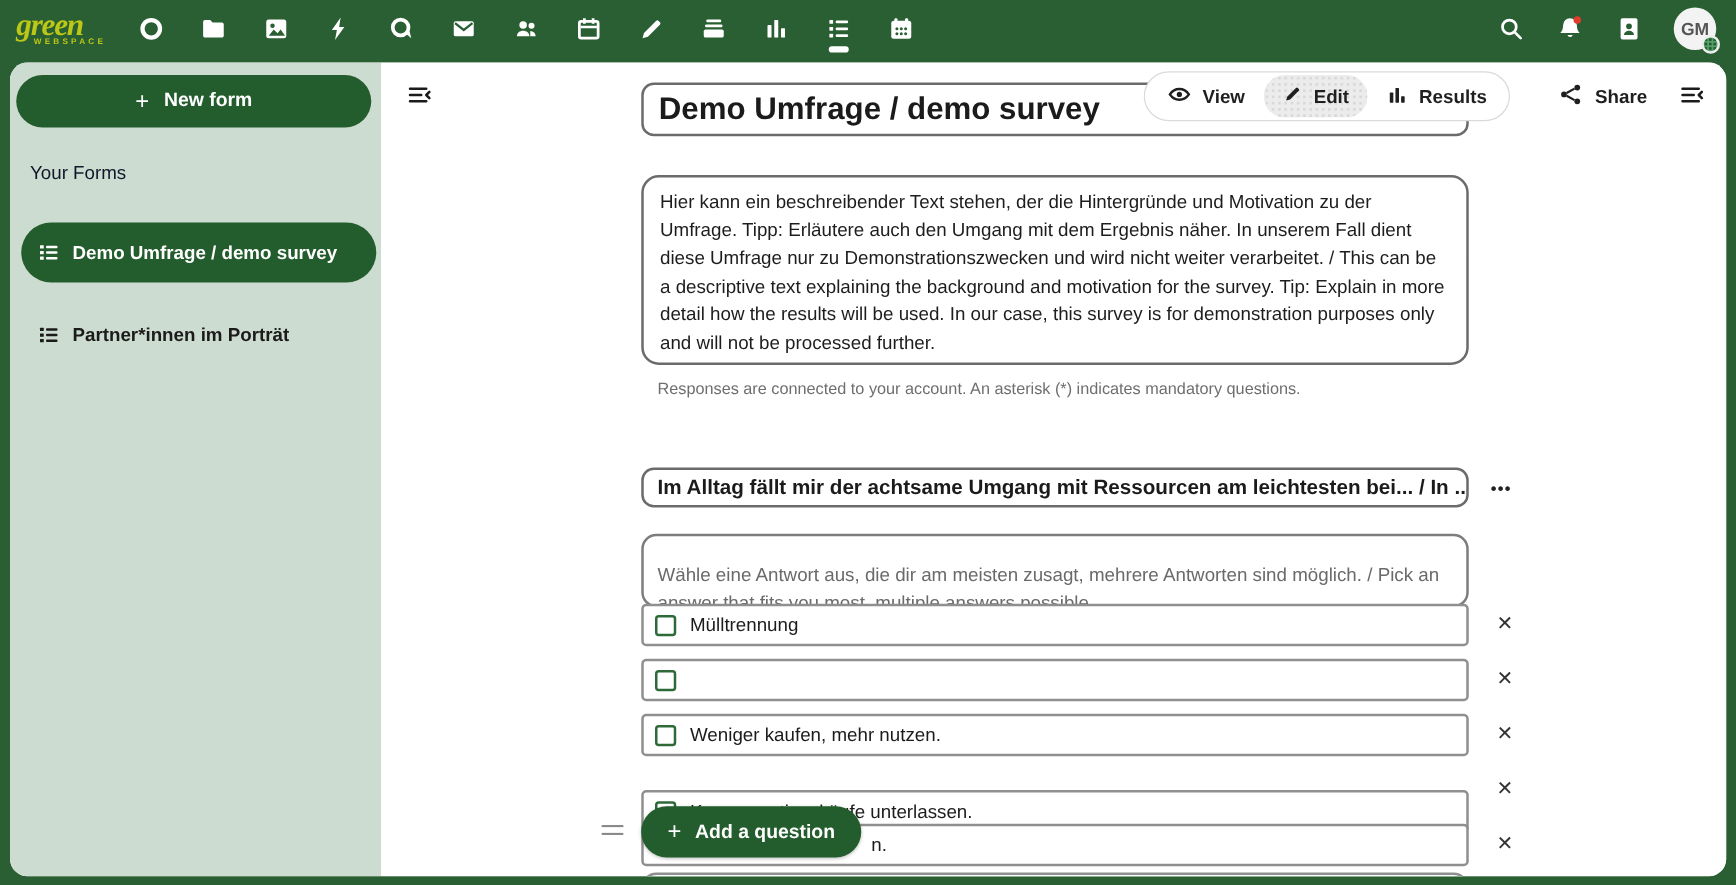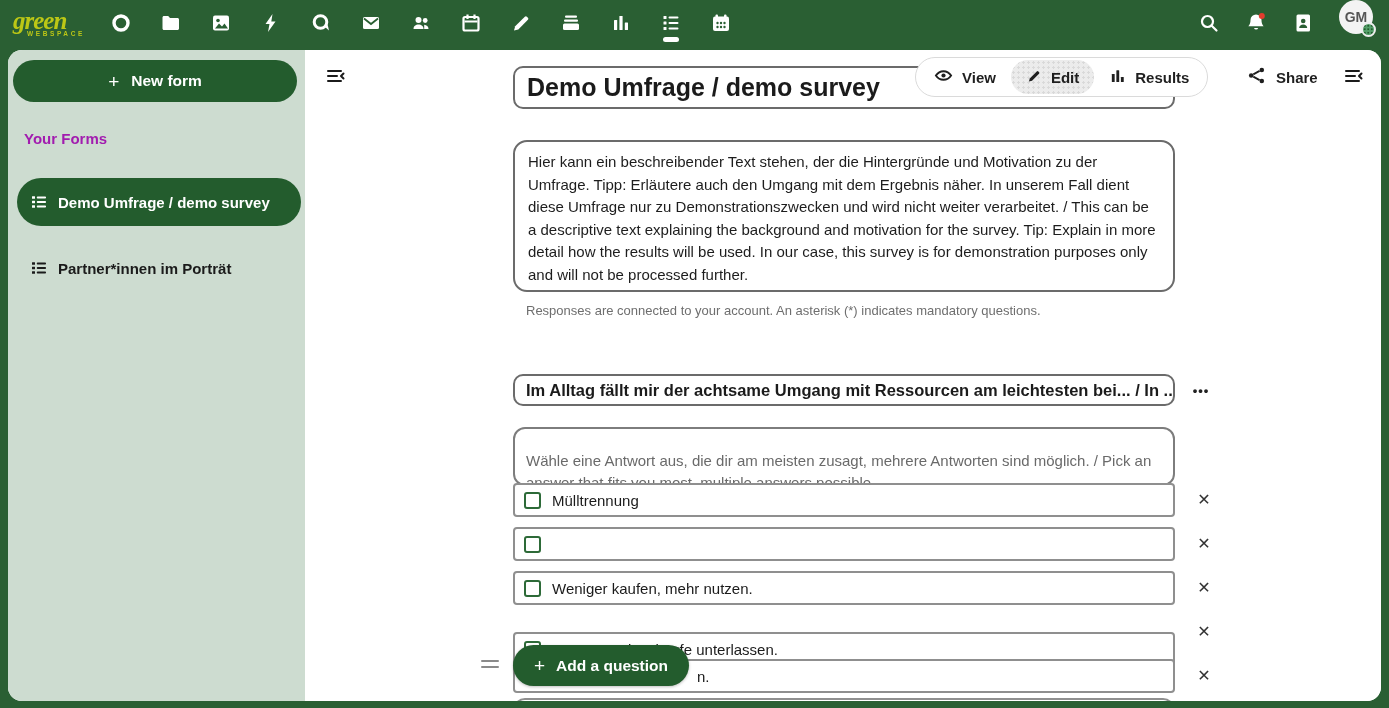--- a/index.html
+++ b/index.html
@@ -13,41 +13,41 @@
   .logo { width:86px; margin-right:11px; line-height:1; cursor:pointer; }
   .logo .logo-main { font-family:"Liberation Serif","DejaVu Serif",serif; font-style:italic;
     font-weight:bold; font-size:25px; color:#bcc716; letter-spacing:-1px; }
   .logo .logo-sub { font-size:6.5px; color:#bcc716; letter-spacing:2.6px; font-weight:bold;
     margin-left:14px; display:block; margin-top:-2px; }
   .appicon { width:22px; height:45px; margin-right:28px; display:flex; align-items:center;
     justify-content:center; position:relative; cursor:pointer; flex:0 0 auto; }
   .appicon svg { display:block; }
   .app-indicator { position:absolute; bottom:3px; left:50%; transform:translateX(-50%);
     width:16px; height:5px; border-radius:3px; background:#fff; }
-  .topbar-right { margin-left:auto; display:flex; align-items:flex-start; gap:25px; }
+  .topbar-right { margin-left:auto; display:flex; align-items:center; gap:25px; }
   .avatar-wrap { position:relative; width:34px; height:34px; cursor:pointer; }
   .avatar { width:34px; height:34px; border-radius:50%; background:#f3f3f3; color:#555;
     font-weight:bold; font-size:14px; display:flex; align-items:center; justify-content:center; }
   .status-dot { position:absolute; right:-3px; bottom:-3px; width:15px; height:15px;
     border-radius:50%; border:2px solid #eee;
     background:radial-gradient(#235c2d 1px, transparent 1.3px) 0 0/3.5px 3.5px, #55a06a; }
 
   
   .frame { position:absolute; left:8px; top:50px; right:8px; bottom:7px;
     border-radius:14px; overflow:hidden; display:flex; background:#fff; }
   .sidebar { width:297px; background:#cddcd0; position:relative; flex:0 0 auto; }
   .main { flex:1; background:#fff; position:relative; }
 
   
   .new-form-btn { position:absolute; left:5px; top:10px; width:284px; height:42px;
     border-radius:21px; background:#235c2d; color:#fff; border:none; cursor:pointer;
     display:flex; align-items:center; justify-content:center; gap:12px;
     font-weight:bold; font-size:15.5px; font-family:inherit; }
   .plus-glyph { font-size:19px; font-weight:normal; line-height:1; }
-  .sb-section { position:absolute; left:16px; top:80px; font-weight:bold; font-size:15px; color:#a21caf; }
+  .sb-section { position:absolute; left:16px; top:80px; font-weight:normal; font-size:15px; color:#0f172a; }
   .sb-item { position:absolute; left:9px; width:284px; height:48px; border-radius:24px;
     display:flex; align-items:center; gap:11px; padding:0 14px; cursor:pointer;
     font-weight:bold; font-size:15px; color:#1b1b1b; }
   .sb-item.active { background:#235c2d; color:#fff; }
   .sb-item .li-icon { flex:0 0 auto; display:flex; }
 
   
   .nav-toggle { position:absolute; width:30px; height:30px; display:flex; align-items:center;
     justify-content:center; color:#1b1b1b; cursor:pointer; background:none; border:none; }
   .nav-toggle.left { left:15px; top:12px; }

